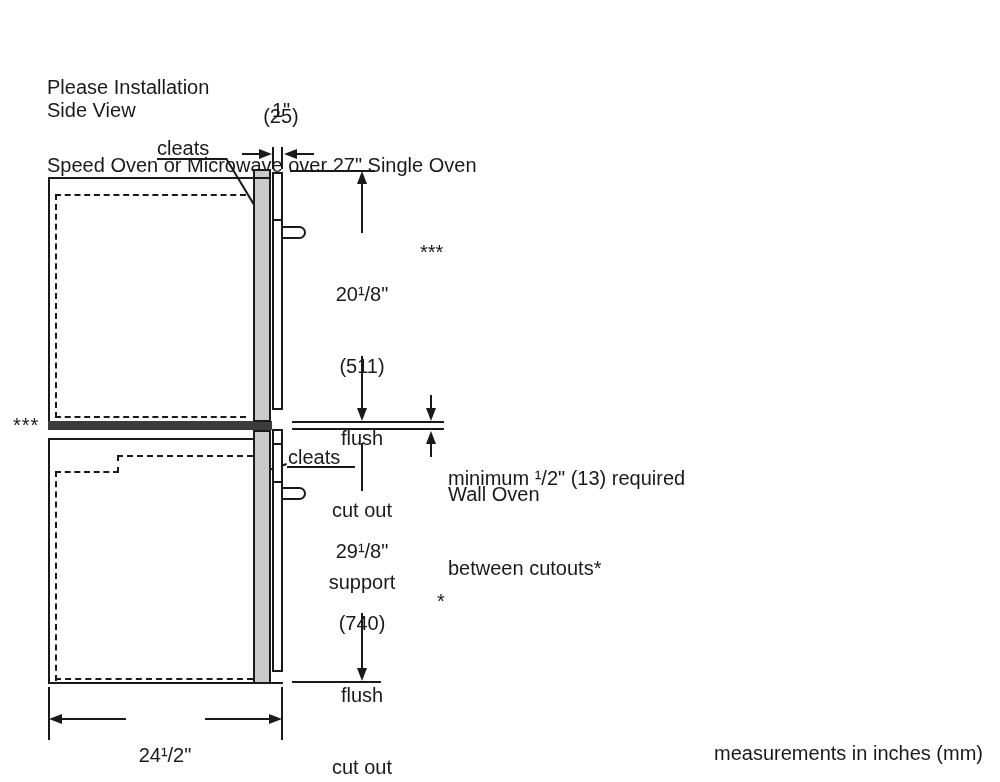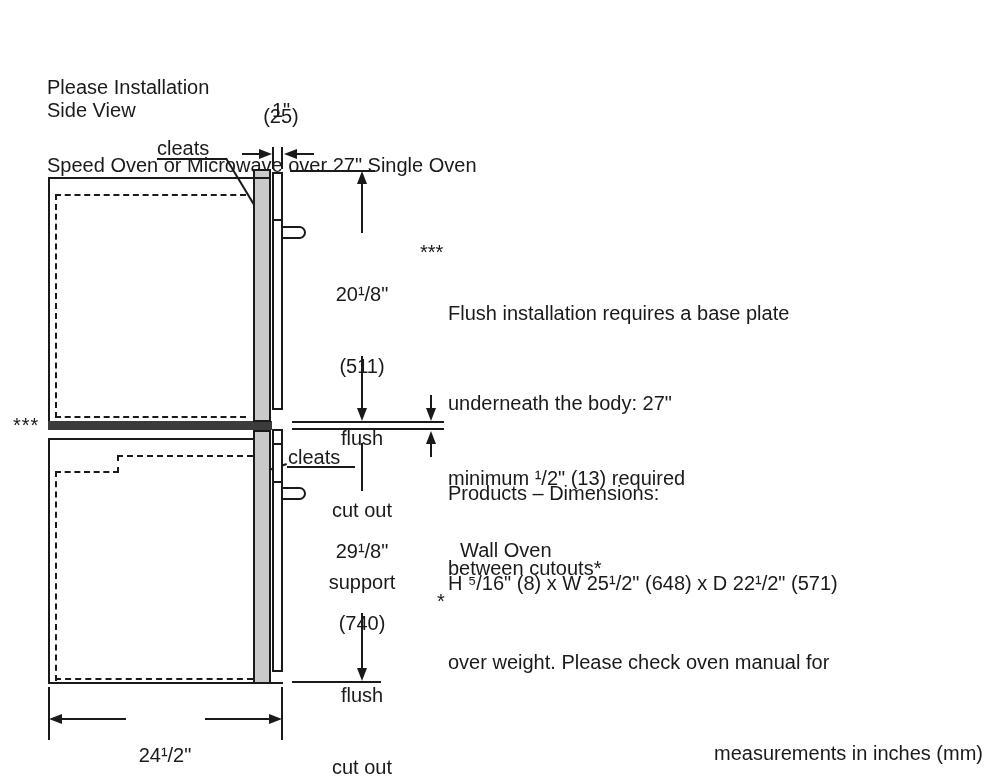--- a/index.html
+++ b/index.html
@@ -136,30 +136,23 @@
   <div class="hl" style="left:62px;top:718px;width:64px;"></div>
   <div class="hl" style="left:205px;top:718px;width:64px;"></div>
   <div class="arr a-rt" style="left:269px;top:714px;"></div>
   <div class="txt ctr" style="left:105px;top:693px;width:120px;line-height:25px;">
     <div>24¹/2"</div>
     
   </div>
 
 
   <div class="txt" style="left:420px;top:239px;">***</div>
-  <div class="txt notetxt" style="left:448px;top:238px;">
-    <div>Flush installation requires a base plate</div>
-    <div>underneath the body: 27"</div>
-    <div>Products – Dimensions:</div>
-    <div>H ⁵/16" (8) x W 25¹/2" (648) x D 22¹/2" (571)</div>
-  </div>
 
-  <div class="txt" style="left:448px;top:537px;margin-left:12px;">Wall Oven</div>
+  <div class="txt" style="left:448px;top:481px;">Wall Oven</div>
 
   <div class="txt" style="left:437px;top:588px;">*</div>
   <div class="txt notetxt" style="left:448px;top:587px;">
-    <div>over weight. Please check oven manual for</div>
     
   </div>
 
   <div class="txt rt" style="left:598px;top:740px;width:385px;">measurements in inches (mm)</div>
 
 </div>
 
 </body></html>

